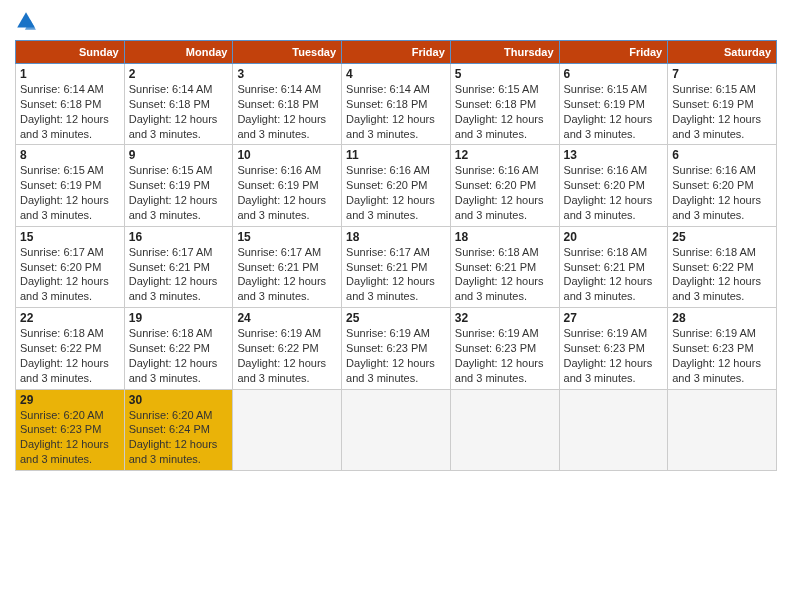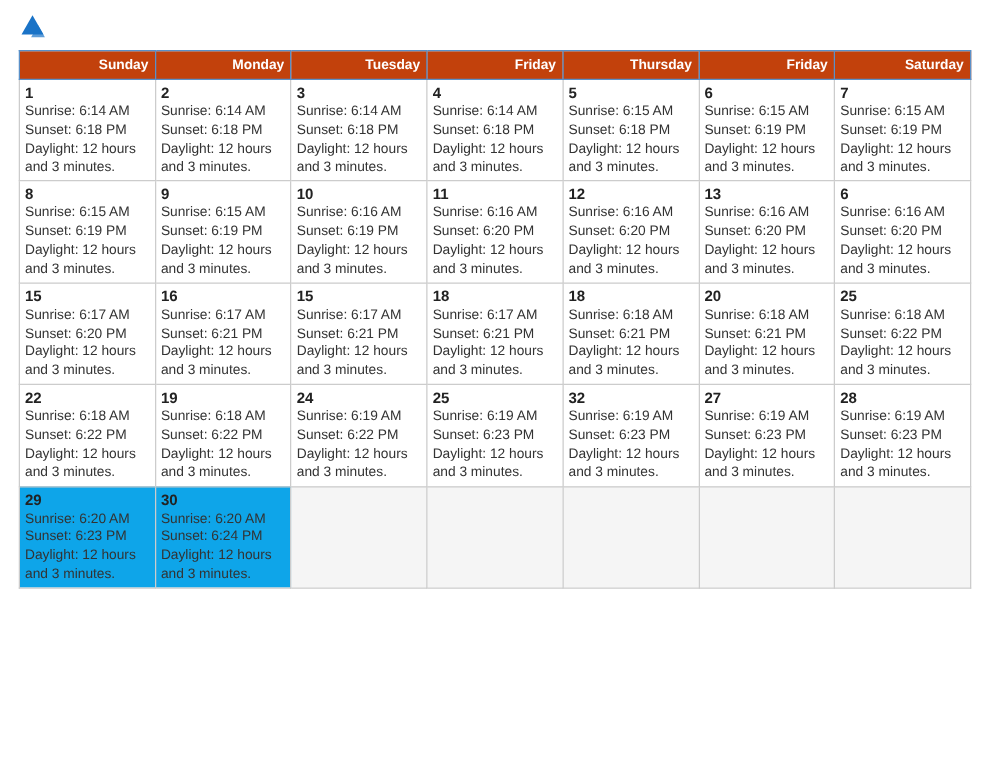--- a/index.html
+++ b/index.html
@@ -75,21 +75,21 @@
     tbody tr td {
       vertical-align: top;
       border: 1px solid #ccc;
       padding: 3px 4px;
       font-size: 9.5px;
       color: #333;
       height: 78px;
       background: #fff;
     }
     tbody tr:last-child td {
-      background: #0ea5e9;
+      background: #eab308;
     }
     .day-num {
       font-size: 12px;
       font-weight: bold;
       color: #222;
       display: block;
       margin-bottom: 1px;
     }
     .day-info {
       font-size: 11px;

